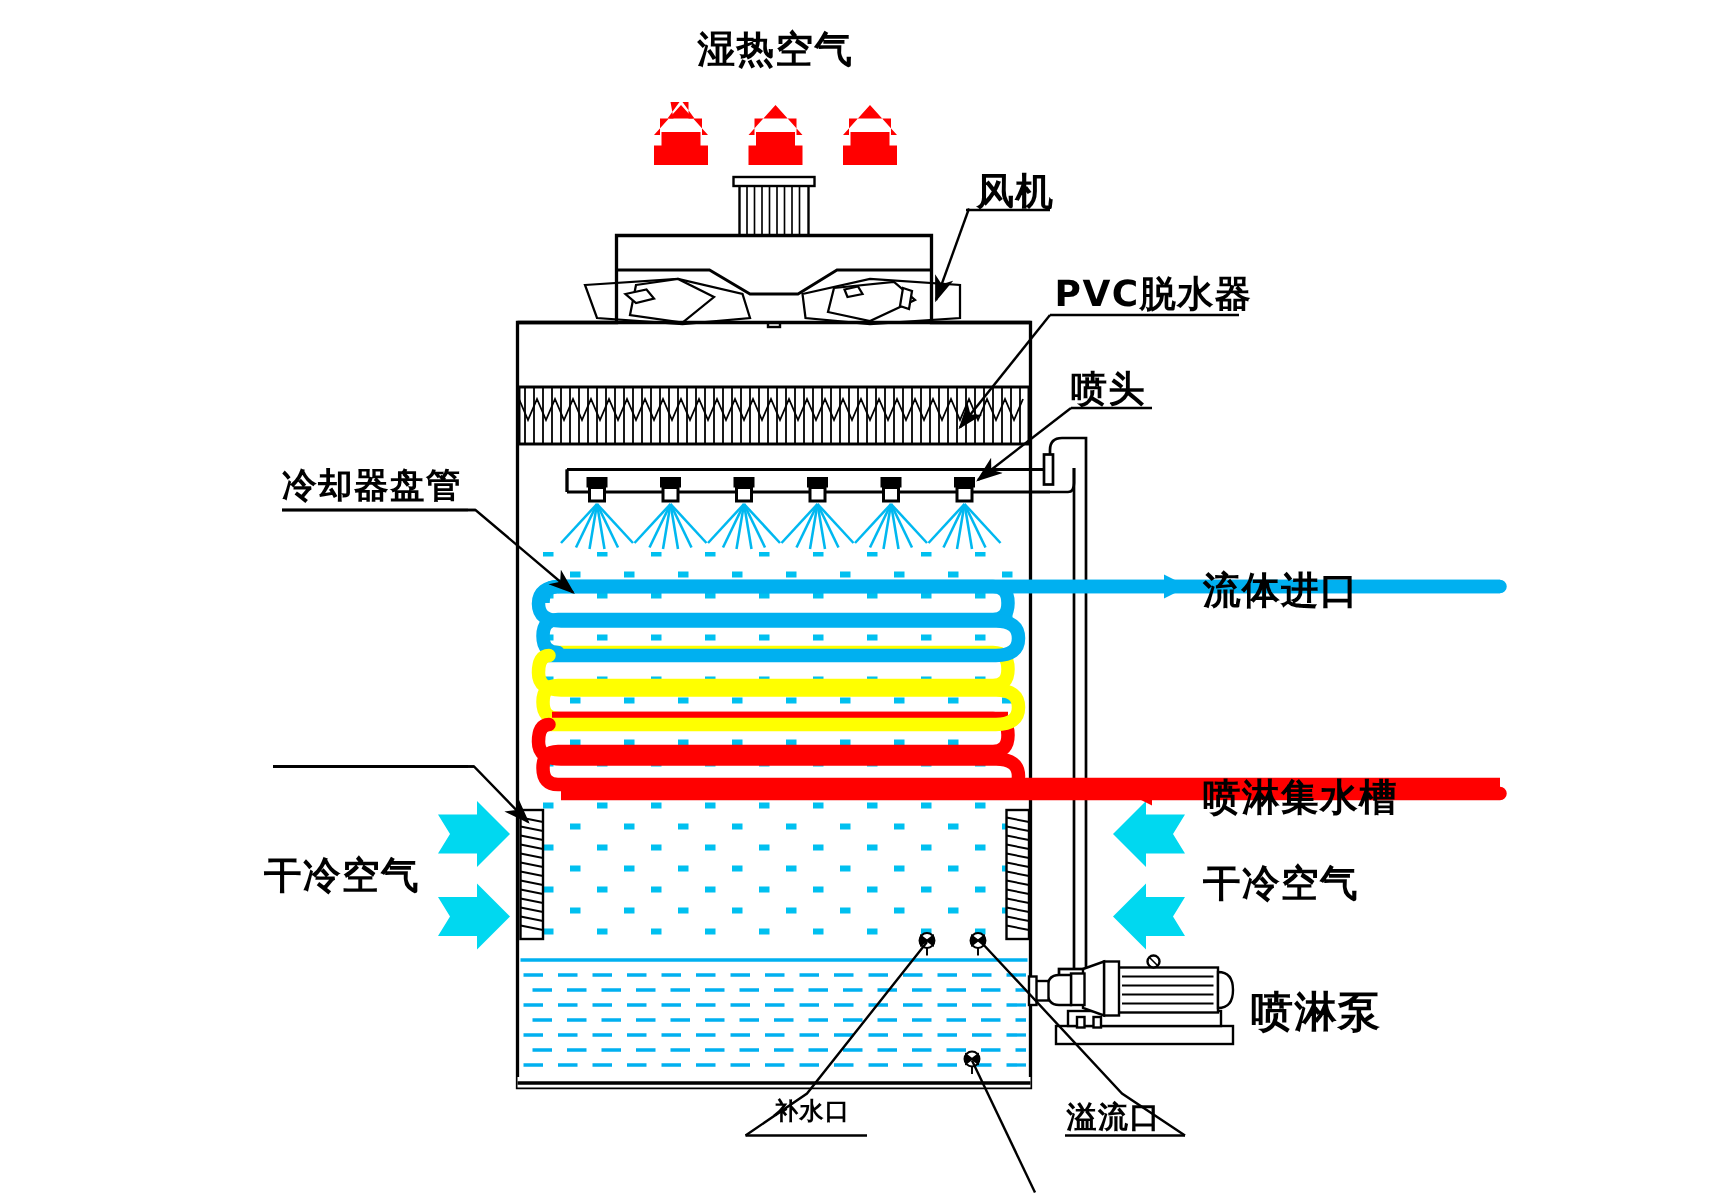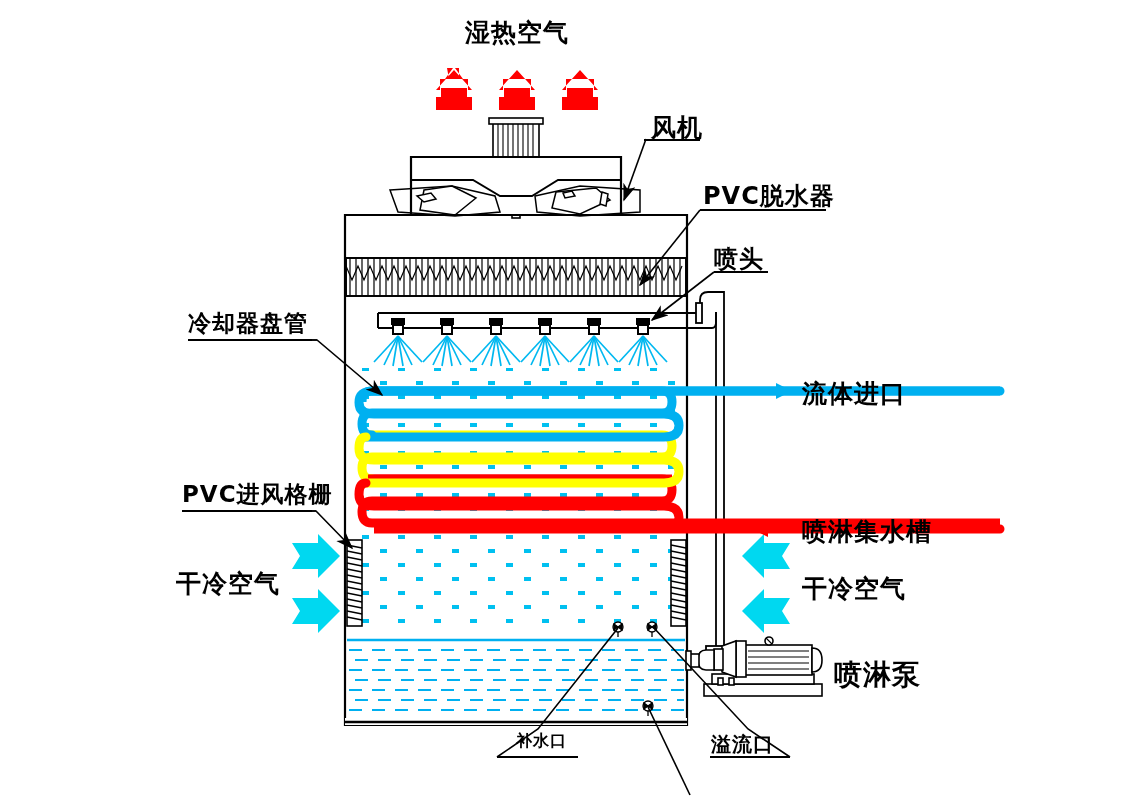--- a/index.html
+++ b/index.html
@@ -406,21 +406,20 @@
 <div class="lbl" style="left:703px;top:180px;font-size:24px;">PVC脱水器</div>
 
 <div class="lbl" style="left:714px;top:243px;font-size:24px;">喷头</div>
 
 <div class="lbl" style="left:188px;top:308px;font-size:23px;">冷却器盘管</div>
 
 <div class="lbl" style="left:802px;top:377px;font-size:25px;">流体进口</div>
 
 <div class="lbl" style="left:802px;top:515px;font-size:25px;">喷淋集水槽</div>
 
-<div class="lbl" style="left:182px;top:479px;font-size:23px;">PVC进风格栅</div>
 
 <div class="lbl" style="left:176px;top:567px;font-size:25px;">干冷空气</div>
 
 <div class="lbl" style="left:802px;top:572px;font-size:25px;">干冷空气</div>
 
 
 <div class="lbl" style="left:834px;top:656px;font-size:28px;">喷淋泵</div>
 
 <div class="lbl" style="left:499px;top:731px;font-size:16px;margin-left:17px;">补水口</div>
 

